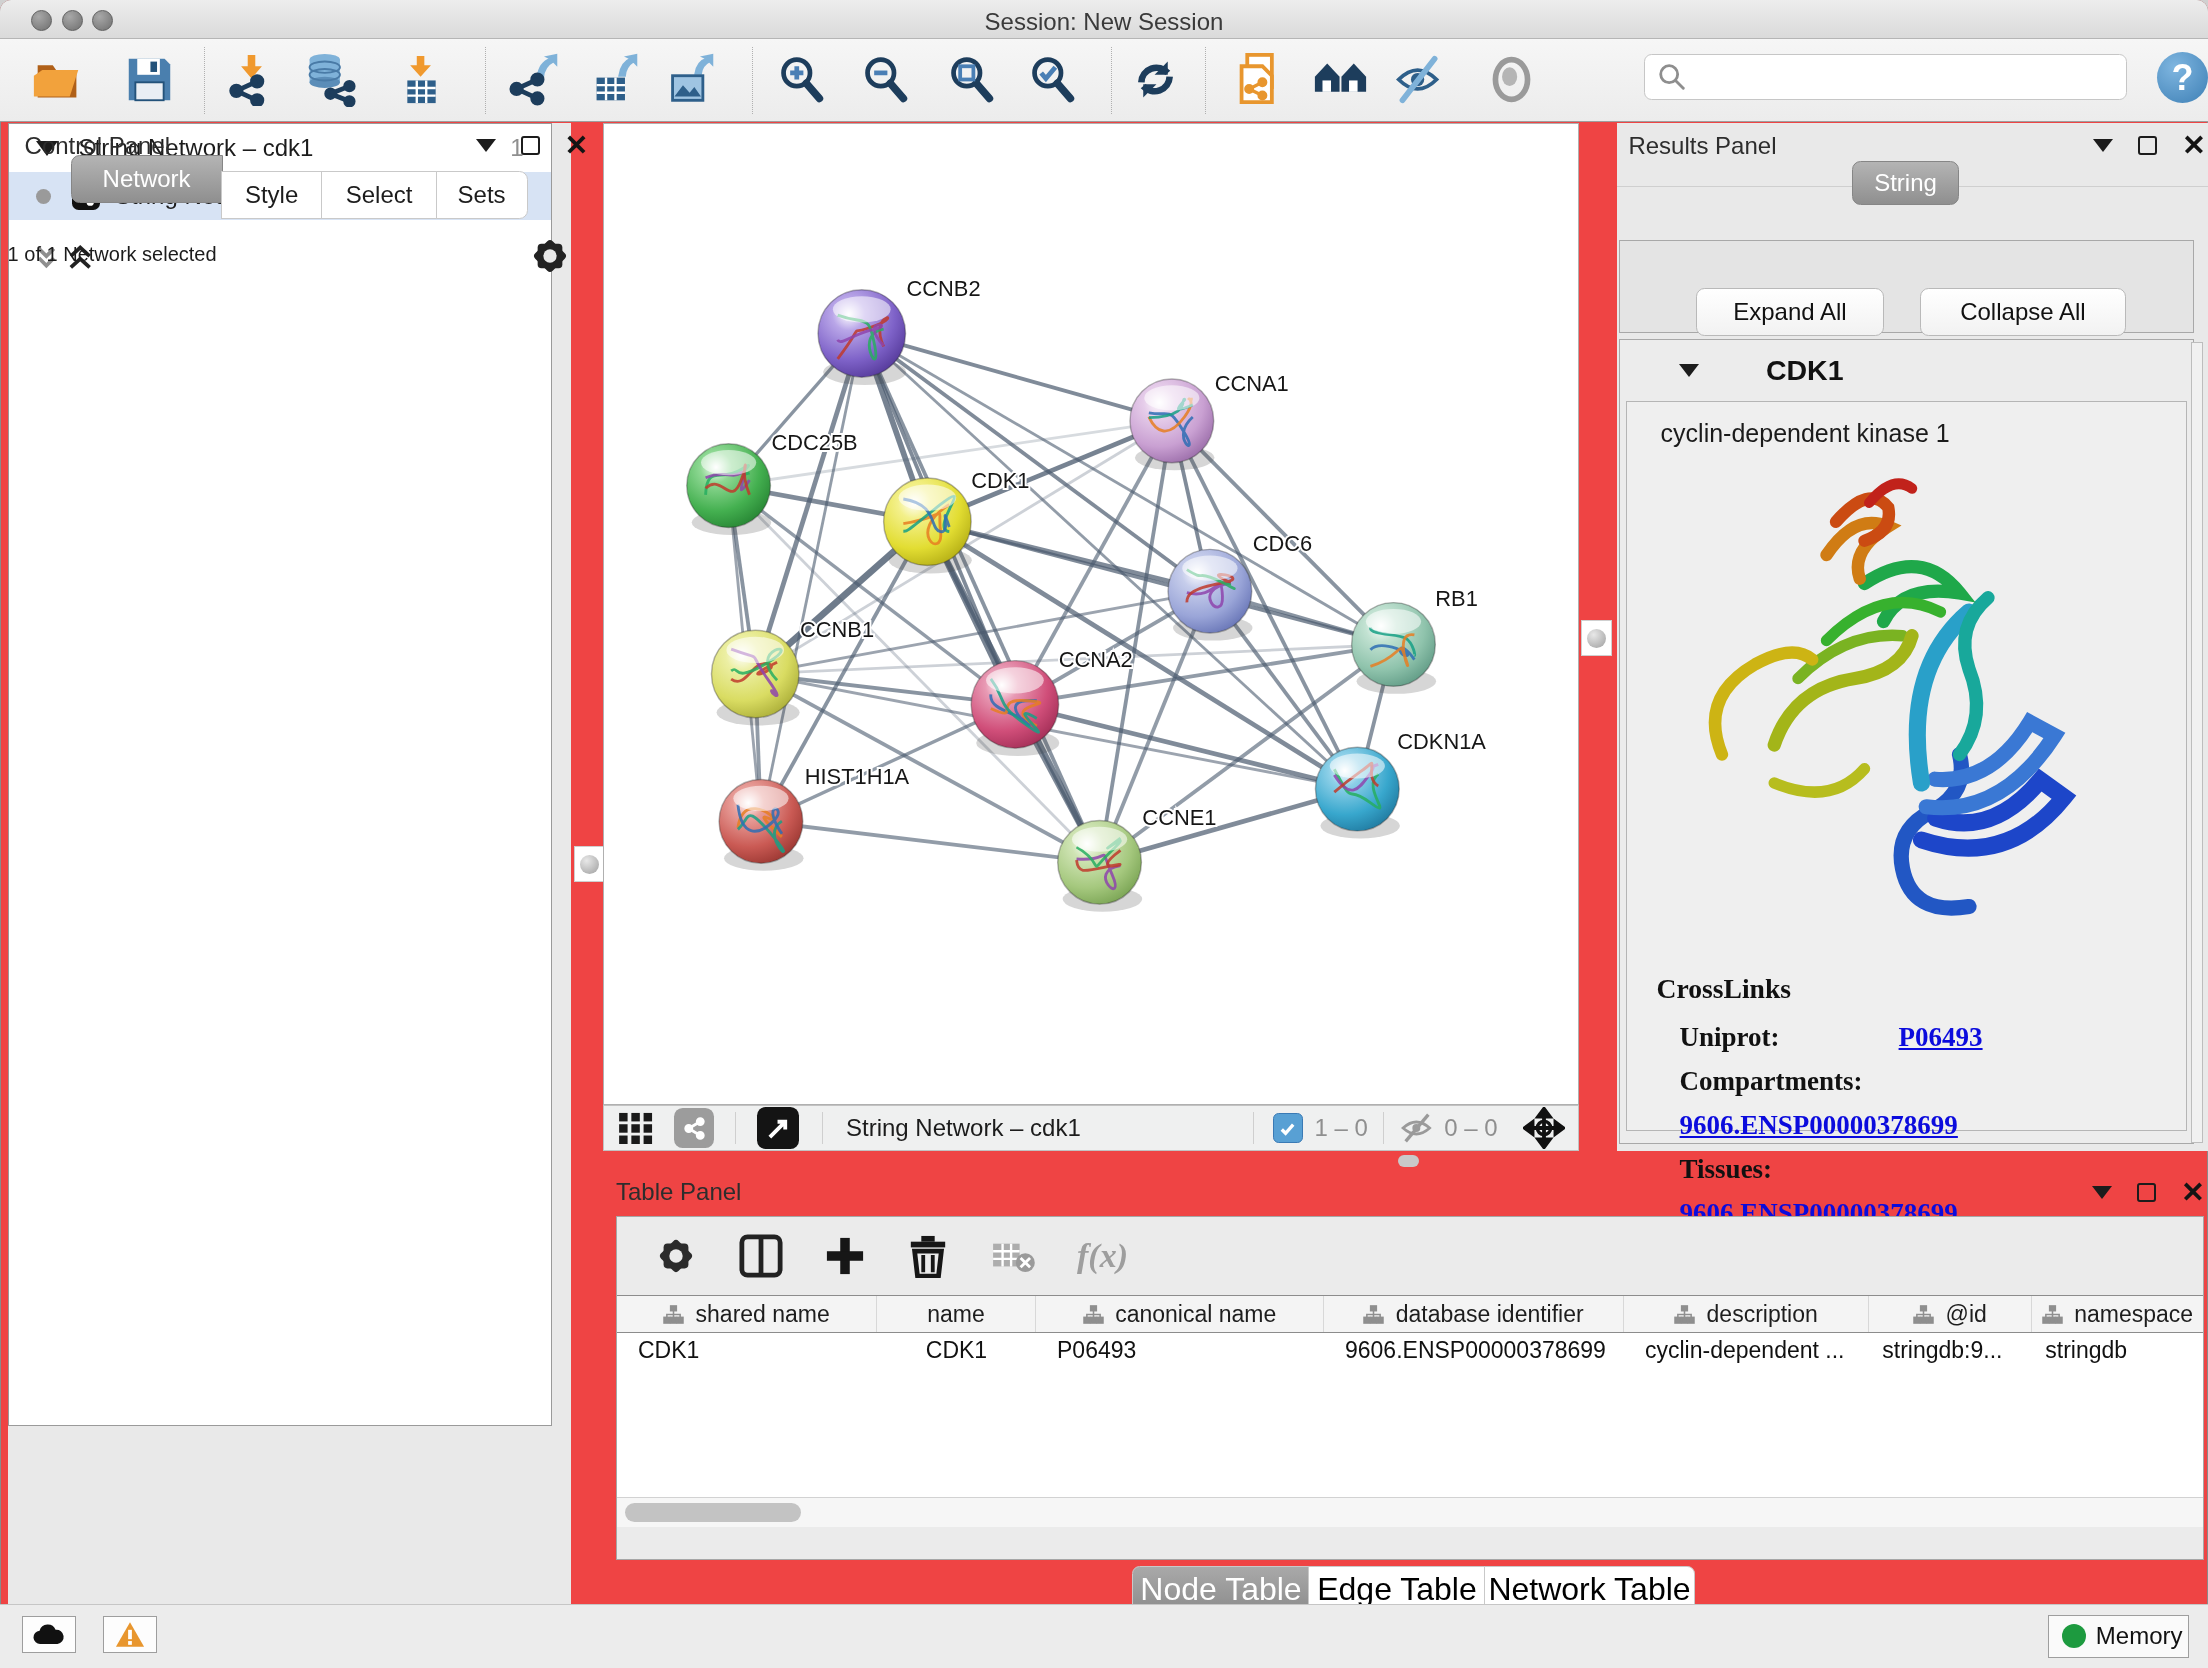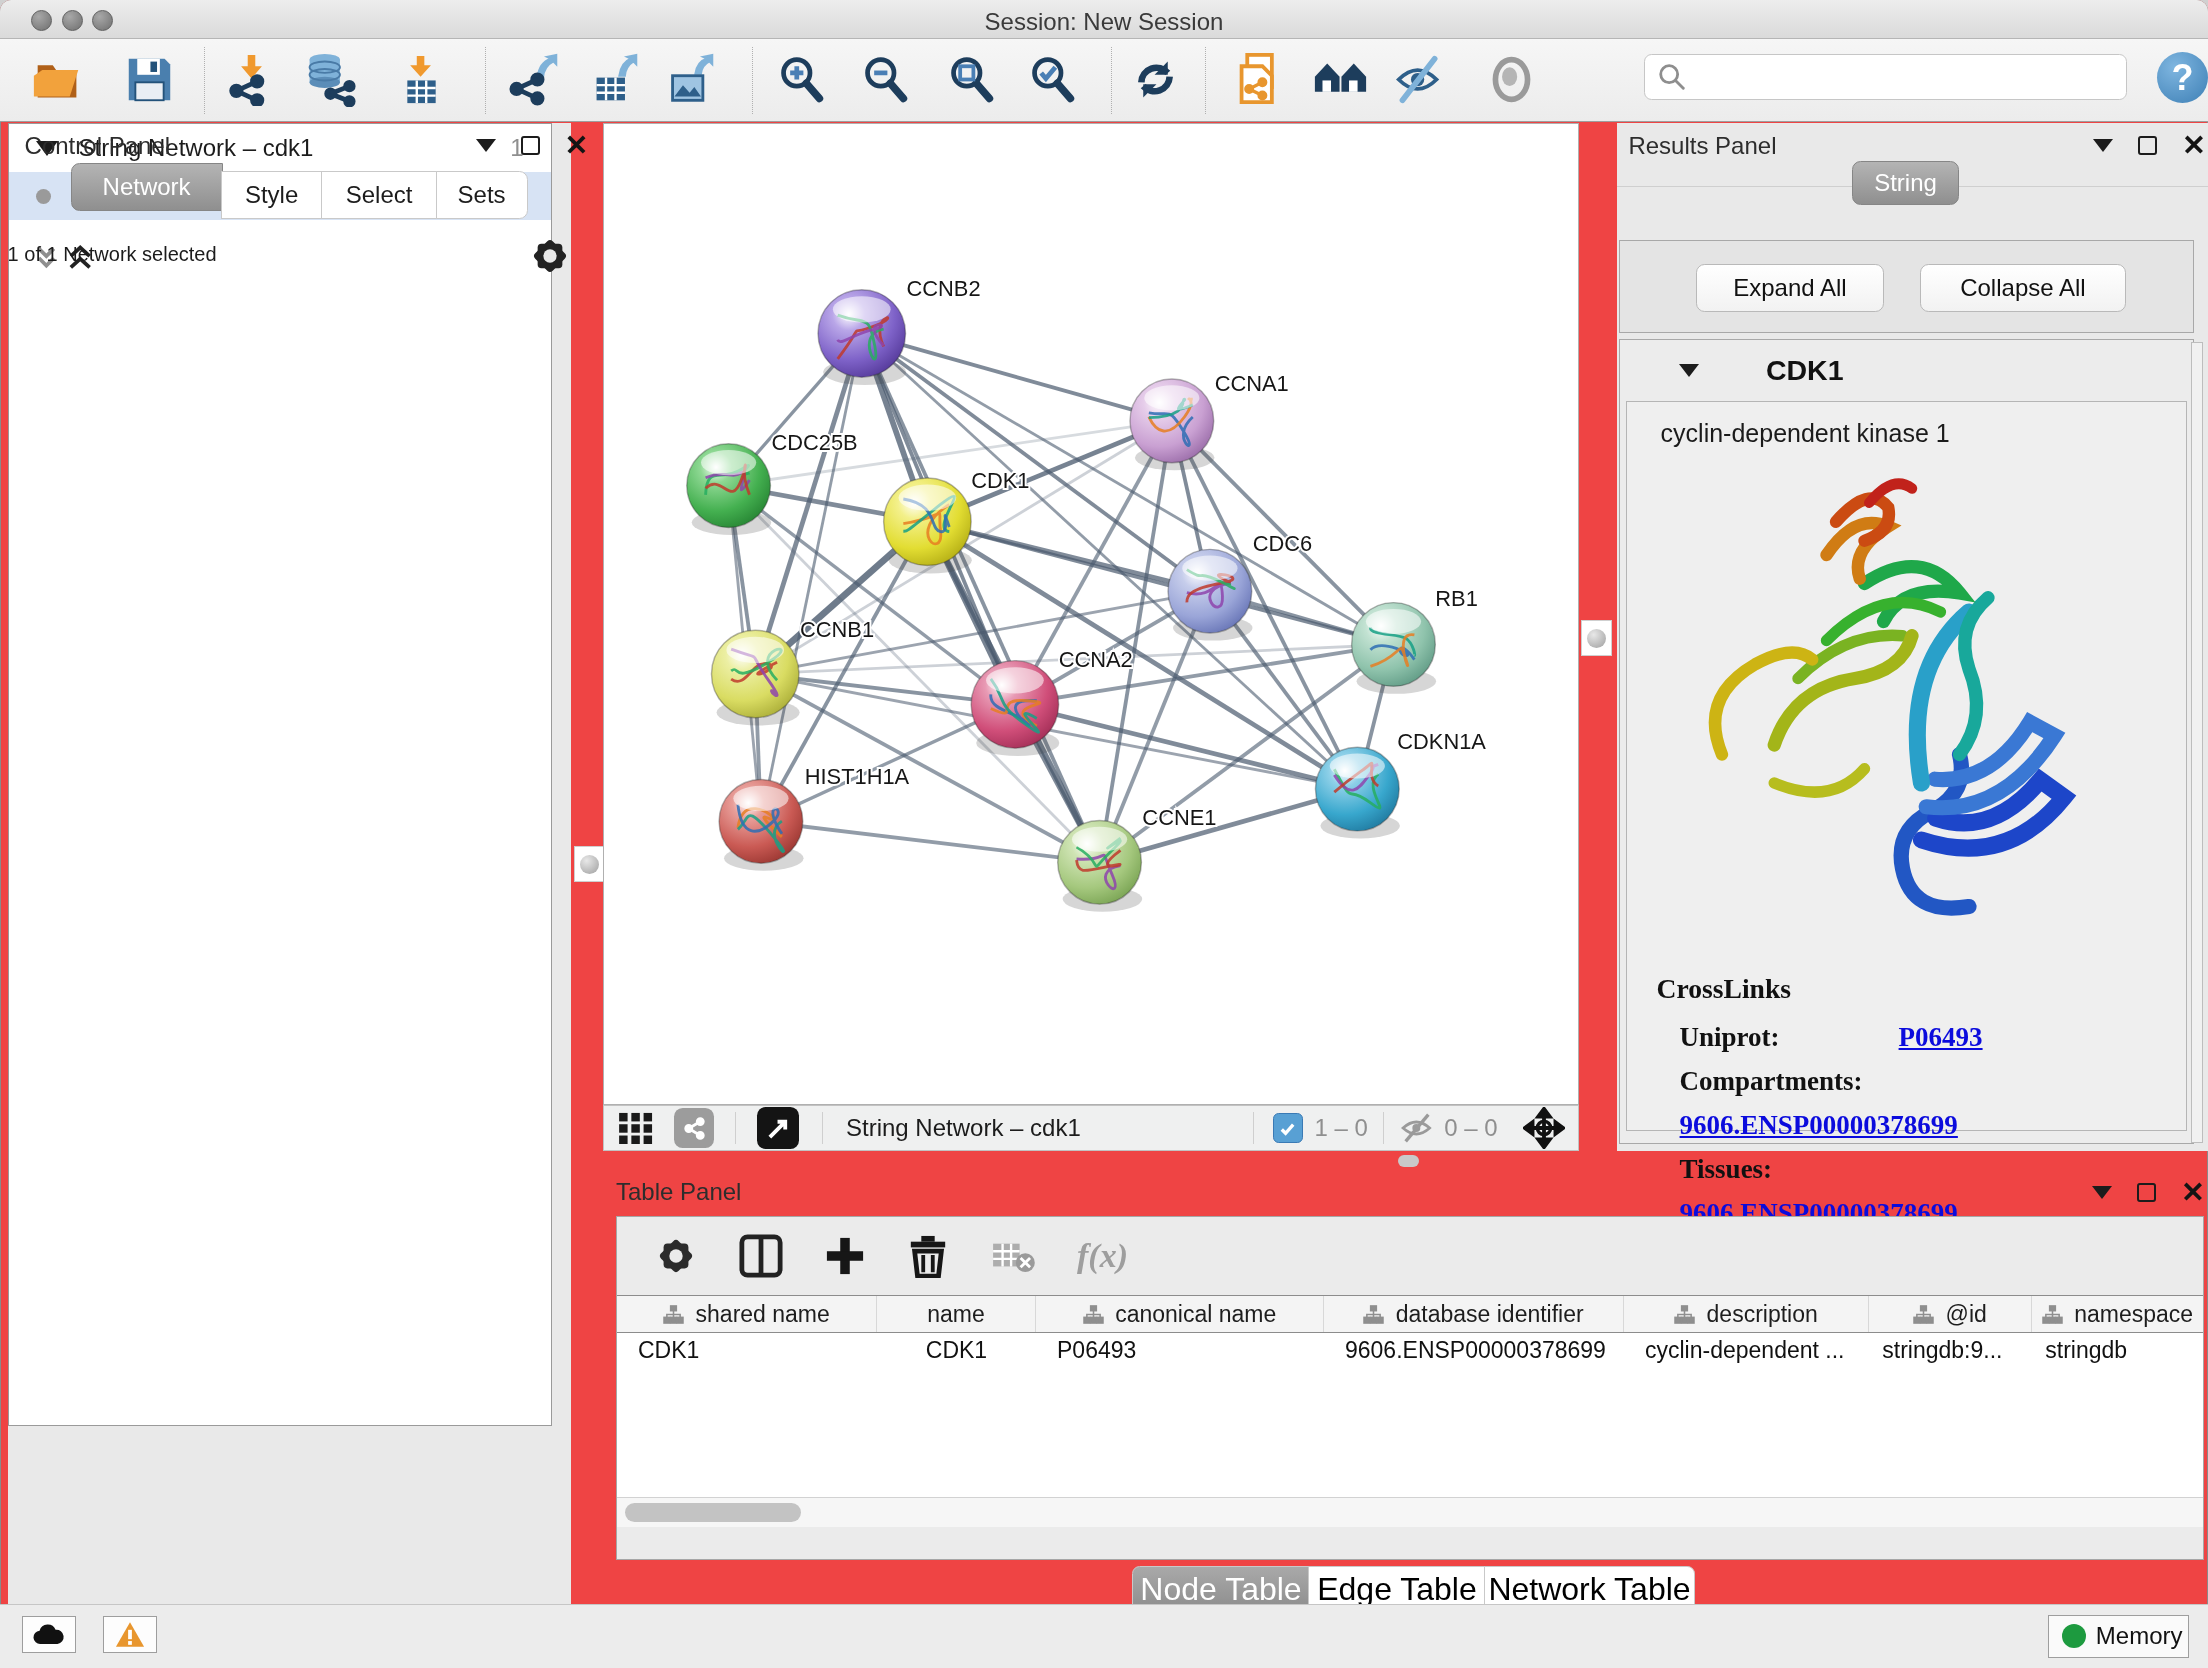--- a/index.html
+++ b/index.html
@@ -36,21 +36,21 @@
        background:#fff;border:1px solid #c9c9c9;color:#1c1c1c;}
   .tab.active{background:linear-gradient(#b4b4b4,#8f8f8f);color:#fff;border-color:#868686;}
   
   .listbox{left:24px;top:281px;width:544px;height:1303px;background:#fff;border:1.9px solid #9a9a9a;box-sizing:border-box;}
   .lrow{height:48px;display:flex;align-items:center;font-size:24px;color:#1c1c1c;}
   .gray{color:#8f8f8f;}
   .sharebadge{width:28.5px;height:28.5px;border-radius:6.7px;background:#111;display:flex;align-items:center;justify-content:center;}
   
   .rbox{border:1.9px solid #a8a8a8;box-sizing:border-box;}
   .btn{background:linear-gradient(#ffffff,#f2f2f2);border:1.9px solid #b9b9b9;border-radius:8.6px;
-       font-size:24px;display:flex;align-items:center;justify-content:center;color:#111;}
+       font-size:24px;display:flex;align-items:center;justify-content:center;color:#111;margin-top:24px;}
   .serif{font-family:"Liberation Serif",serif;font-weight:bold;}
   .link{color:#0b0bdd;text-decoration:underline;}
   
   .grid7{display:grid;grid-template-columns:260px 159px 288px 300px 245px 163px 1fr;}
   .thc{display:flex;align-items:center;justify-content:center;gap:11.4px;font-size:23px;color:#1d1d1d;
        border-right:1.9px solid #d8d8d8;overflow:hidden;white-space:nowrap;}
   .tdc{display:flex;align-items:center;font-size:23px;color:#111;padding-left:21px;
        overflow:hidden;white-space:nowrap;}
   .btab{height:44px;display:flex;align-items:center;justify-content:center;font-size:32px;
         background:#fff;border:1px solid #c9c9c9;}
@@ -229,21 +229,21 @@
       </div>
   </div>
 
   <div class="ab" style="left:7.6px;top:123px;width:563px;height:1481px;background:#e9e9e9">
     <div class="ab ptitle" style="left:17px;top:8.6px">Control Panel</div>
     <div class="ab pbtns" style="left:468px;top:13.3px">
       <div class="tri"></div>
       <div class="flt"></div>
       <div class="cls">✕</div>
     </div>
-    <div class="ab tab active" style="left:63px;top:40px;width:150px;border-radius:8.6px 0 0 8.6px">
+    <div class="ab tab active" style="left:63px;top:32px;width:150px;border-radius:8.6px 0 0 8.6px">
         <span>Network</span>
       </div>
     <div class="ab tab" style="left:213px;top:48px;width:100px">
         <span>Style</span>
       </div>
     <div class="ab tab" style="left:313px;top:48px;width:115px">
         <span>Select</span>
       </div>
     <div class="ab tab" style="left:428px;top:48px;width:90px;border-radius:0 8.6px 8.6px 0">
         <span>Sets</span>

